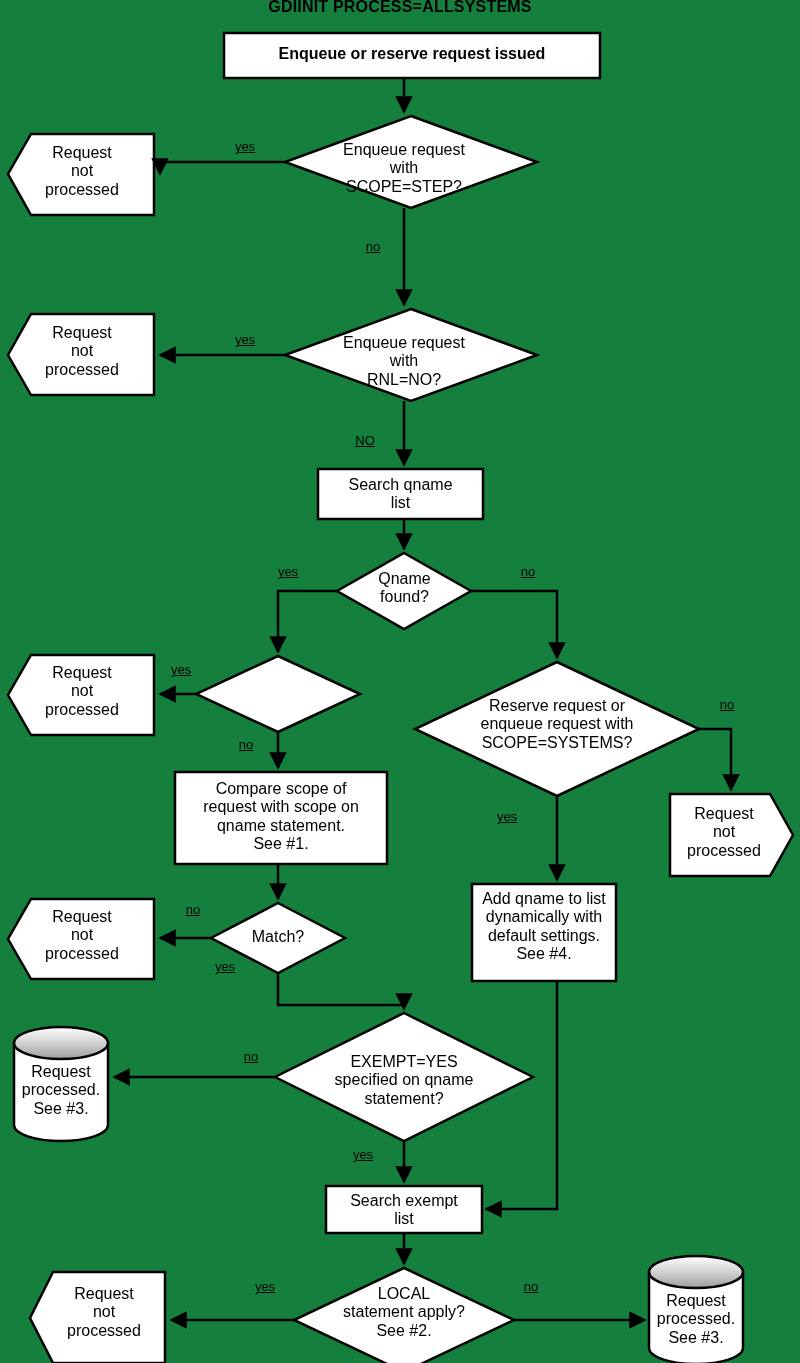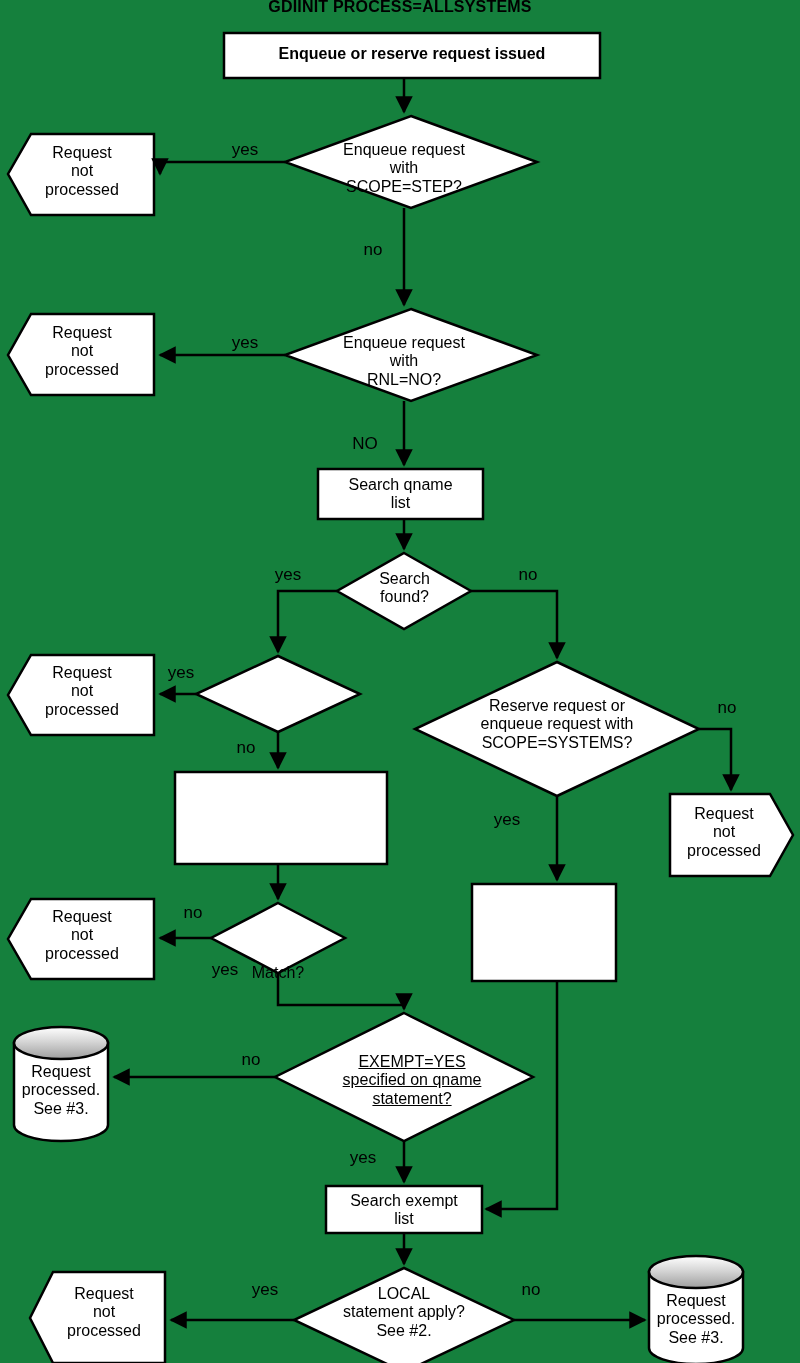--- a/index.html
+++ b/index.html
@@ -37,21 +37,22 @@
     font-weight: bold;
     letter-spacing: 0.2px;
   }
   .box-text {
     font-size: 16px;
   }
   .box-text.bold {
     font-weight: bold;
   }
   .edge-lbl {
-    font-size: 17px;
+    font-size: 13px;
+    text-decoration: underline;
   }
 </style>
 </head>
 <body>
 
 <div id="canvas">
 
   <svg id="svg-layer" viewBox="0 0 800 1363">
     <defs>
       <marker id="arrow" viewBox="0 0 10 10" refX="9" refY="5" markerWidth="7" markerHeight="7" orient="auto-start-reverse">
@@ -155,45 +156,53 @@
 with
 RNL=NO?</div>
 
   <div class="lbl box-text" style="left:20px; top:324px; width:124px;">Request
 not
 processed</div>
 
   <div class="lbl box-text" style="left:323px; top:476px; width:155px;">Search qname
 list</div>
 
-  <div class="lbl box-text" style="left:352px; top:570px; width:105px;">Search
+  <div class="lbl box-text" style="left:352px; top:570px; width:105px;">Qname
 found?</div>
 
 
   <div class="lbl box-text" style="left:20px; top:664px; width:124px;">Request
 not
 processed</div>
 
-
-  <div class="lbl box-text" style="left:228px; top:928px; width:100px;margin-top:36px;">Match?</div>
+  <div class="lbl box-text" style="left:180px; top:780px; width:202px;">Compare scope of
+request with scope on
+qname statement.
+See #1.</div>
+
+  <div class="lbl box-text" style="left:228px; top:928px; width:100px;">Match?</div>
 
   <div class="lbl box-text" style="left:20px; top:908px; width:124px;">Request
 not
 processed</div>
 
   <div class="lbl box-text" style="left:450px; top:697px; width:214px;">Reserve request or
 enqueue request with
 SCOPE=SYSTEMS?</div>
 
   <div class="lbl box-text" style="left:668px; top:805px; width:112px;">Request
 not
 processed</div>
 
-
-  <div class="lbl box-text" style="left:306px; top:1053px; width:212px;text-decoration:underline;">EXEMPT=YES
+  <div class="lbl box-text" style="left:474px; top:890px; width:140px;">Add qname to list
+dynamically with
+default settings.
+See #4.</div>
+
+  <div class="lbl box-text" style="left:298px; top:1053px; width:212px;">EXEMPT=YES
 specified on qname
 statement?</div>
 
   <div class="lbl box-text" style="left:3px; top:1063px; width:116px;">Request
 processed.
 See #3.</div>
 
   <div class="lbl box-text" style="left:330px; top:1192px; width:148px;">Search exempt
 list</div>
 

